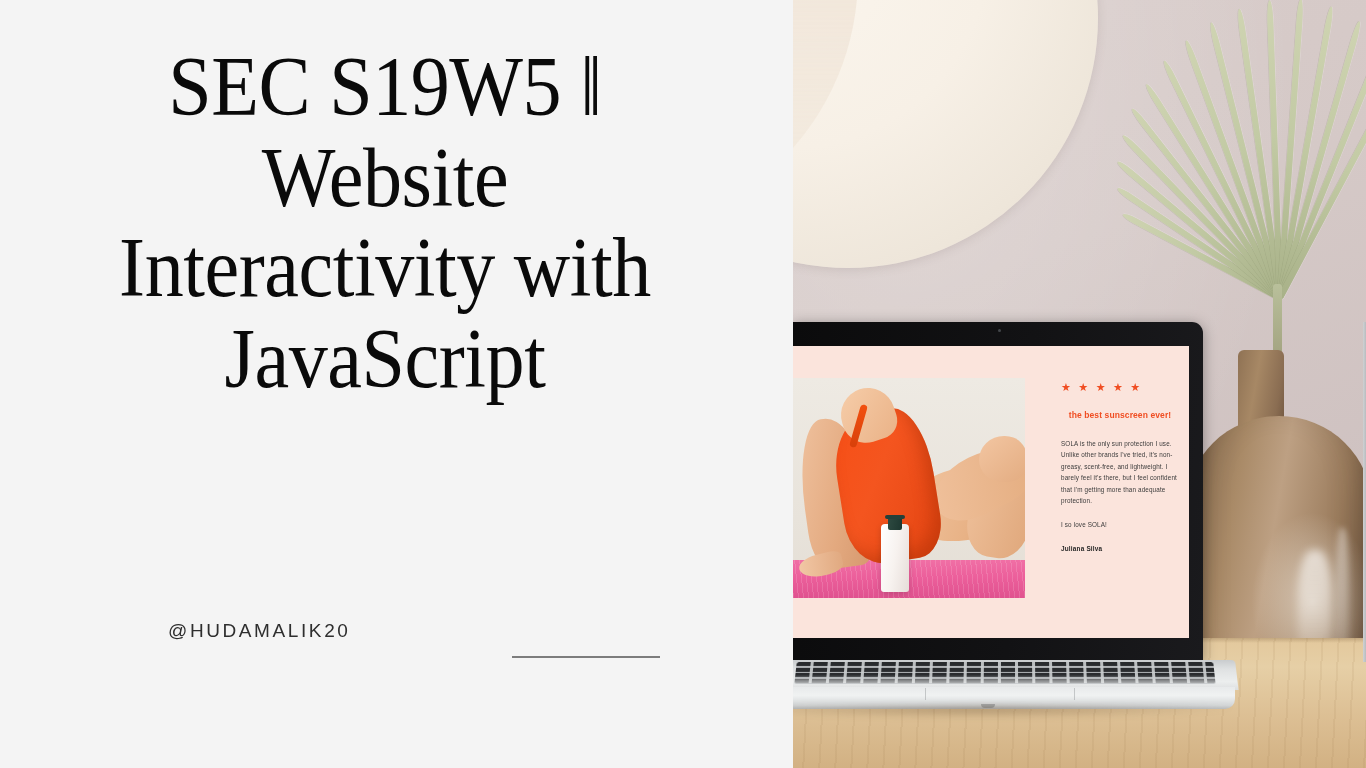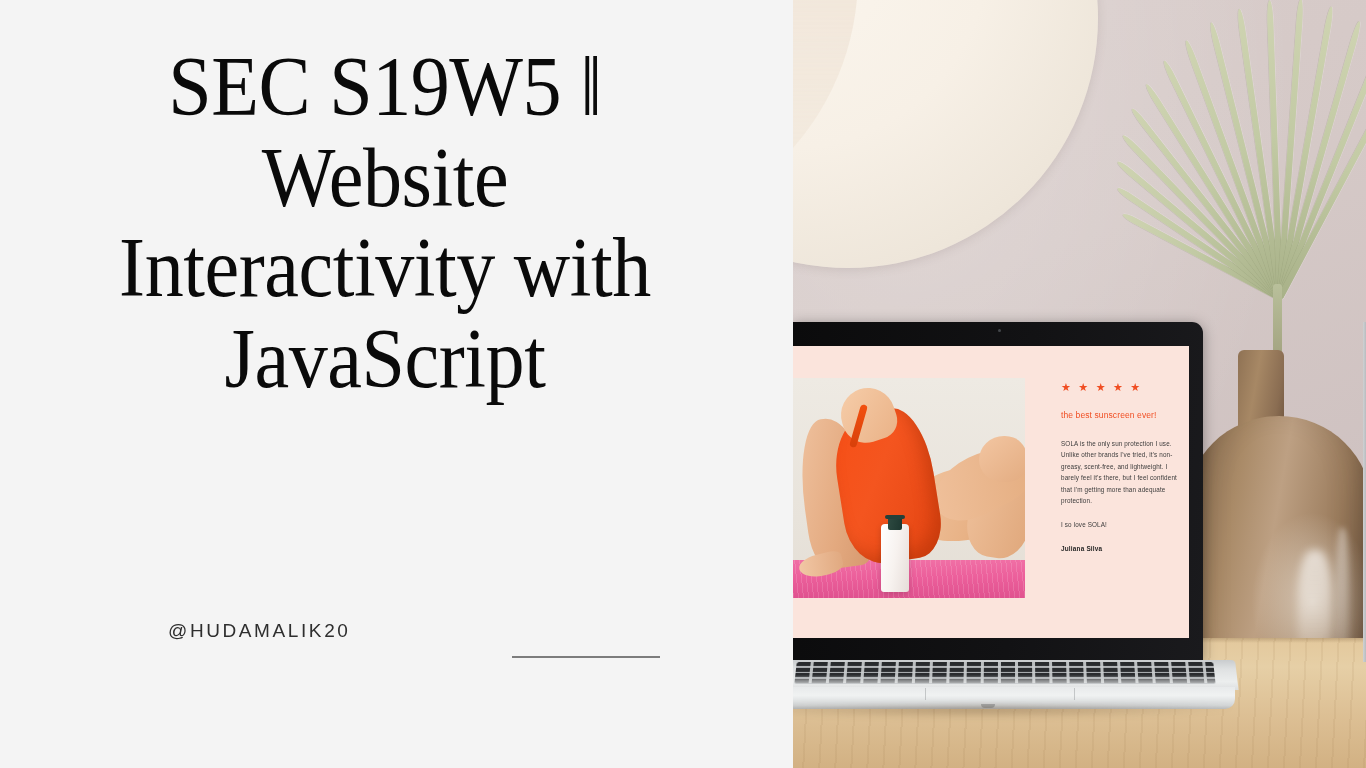--- a/index.html
+++ b/index.html
@@ -333,26 +333,27 @@
   }
   .stars {
     font-size:11px;
     letter-spacing:2.2px;
     color:#f04e23;
     line-height:1;
     margin-bottom:17px;
   }
   .t-head {
     font-family:"Liberation Sans", sans-serif;
-    font-weight:400;
+    font-weight:700;
     font-size:8.5px;
     line-height:1.38;
     color:#f04e23;
     letter-spacing:.1px;
     margin-bottom:16px;
+    text-align:center;
   }
   .t-body {
     font-family:"Liberation Sans", sans-serif;
     font-size:6.3px;
     line-height:1.82;
     color:#3a3a3a;
     letter-spacing:.15px;
   }
   .t-love {
     font-family:"Liberation Sans", sans-serif;

